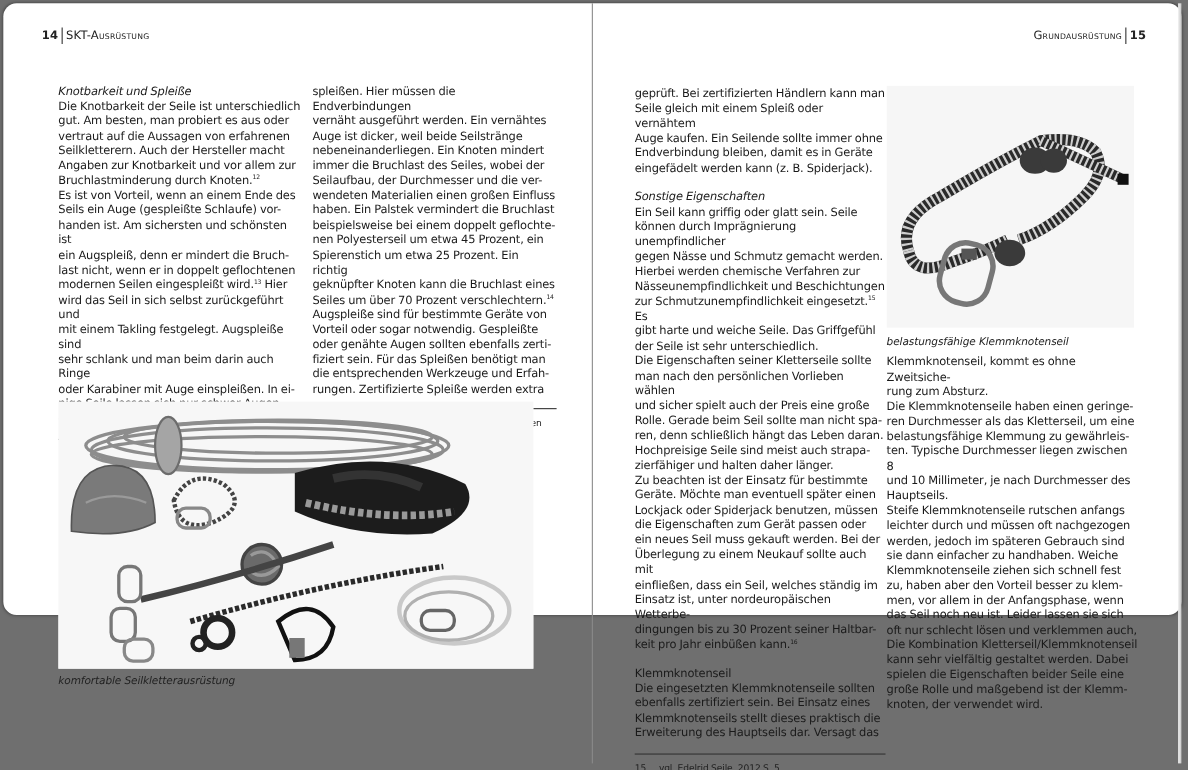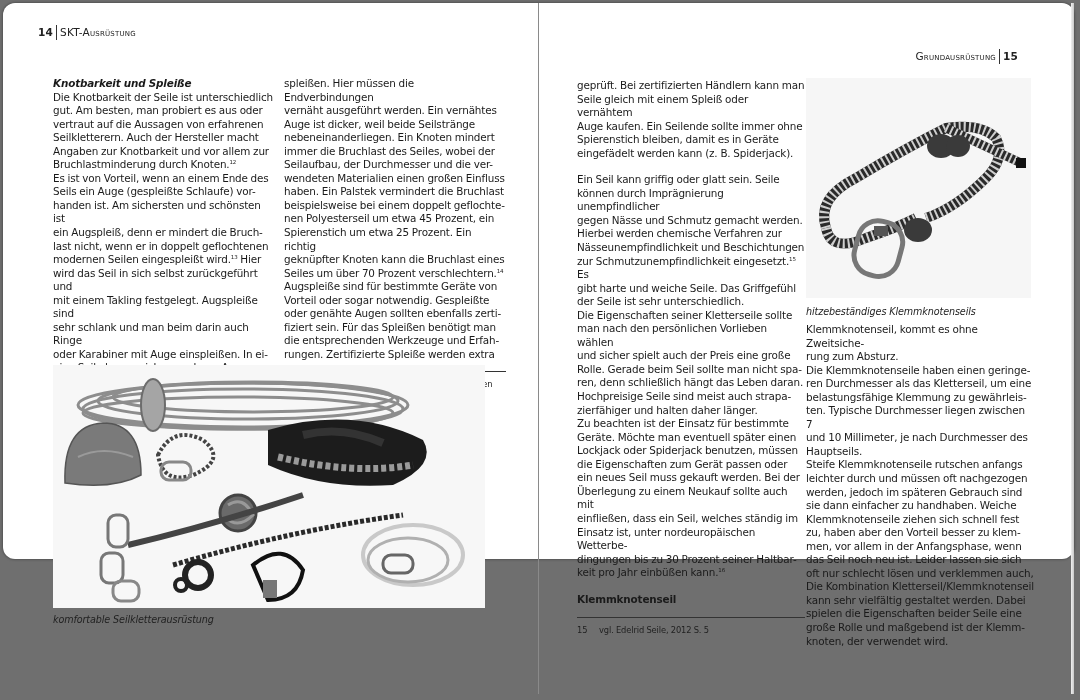--- a/index.html
+++ b/index.html
@@ -29,33 +29,33 @@
   .runhead {
     position: absolute; top: 22px;
     font-size: 10.5px; letter-spacing: 0.2px;
     display: flex; align-items: center; height: 14px;
     color: #222;
   }
   .runhead .num { font-weight: bold; font-size: 10.5px; }
   .runhead .bar { width: 1px; height: 15px; background: #333; margin: 0 3px; }
   .runhead .title { font-variant: small-caps; font-size: 10.5px; }
   .runhead-left { left: 35px; }
-  .runhead-right { right: 56px; margin-top: 24px; }
+  .runhead-right { right: 32px; }
 
   
   .col {
     position: absolute;
     font-size: 10.4px;
     line-height: 13.55px;
     letter-spacing: -0.15px;
     word-spacing: -0.3px;
   }
   .col p { white-space: pre-line; }
-  .sub-it { font-style: italic; font-weight: bold; }
-  .sub-b { font-weight: bold; }
+  .sub-it { font-style: italic; font-weight: normal; }
+  .sub-b { font-weight: normal; }
   .gap { height: 13px; }
   sup { font-size: 5.5px; vertical-align: 4px; line-height: 0; }
 
   .fn-rule { height: 1px; background: #333; margin: 0; }
   .fn {
     font-size: 8.3px; line-height: 10px; color: #222;
     margin-top: 7px; white-space: nowrap; letter-spacing: -0.1px;
   }
   .fn .fnum { display: inline-block; width: 22px; }
 
@@ -179,23 +179,24 @@
   <div class="runhead runhead-right">
     <span class="title">Grundausrüstung</span>
     <span class="bar"></span>
     <span class="num">15</span>
   </div>
 
   <div class="col" style="left:574px; top:76px; width:228px;">
     <p>geprüft. Bei zertifizierten Händlern kann man
 Seile gleich mit einem Spleiß oder vernähtem
 Auge kaufen. Ein Seilende sollte immer ohne
-Spierenstich bleiben, damit es in Geräte
+Endverbindung bleiben, damit es in Geräte
 eingefädelt werden kann (z. B. Spiderjack).</p>
     <div class="gap"></div>
+    <div class="sub-it">Sonstige Eigenschaften</div>
     <p><span>Ein Seil kann griffig oder glatt sein. Seile
 können durch Imprägnierung unempfindlicher
 gegen Nässe und Schmutz gemacht werden.
 Hierbei werden chemische Verfahren zur
 Nässeunempfindlichkeit und Beschichtungen
 zur Schmutzunempfindlichkeit eingesetzt.</span><sup>15</sup><span> Es
 gibt harte und weiche Seile. Das Griffgefühl
 der Seile ist sehr unterschiedlich.</span></p>
     <p>Die Eigenschaften seiner Kletterseile sollte
 man nach den persönlichen Vorlieben wählen
@@ -209,20 +210,24 @@
 Lockjack oder Spiderjack benutzen, müssen
 die Eigenschaften zum Gerät passen oder
 ein neues Seil muss gekauft werden. Bei der
 Überlegung zu einem Neukauf sollte auch mit
 einfließen, dass ein Seil, welches ständig im
 Einsatz ist, unter nordeuropäischen Wetterbe-
 dingungen bis zu 30 Prozent seiner Haltbar-
 keit pro Jahr einbüßen kann.</span><sup>16</sup></p>
     <div class="gap"></div>
     <div class="sub-b">Klemmknotenseil</div>
+    <p>Die eingesetzten Klemmknotenseile sollten
+ebenfalls zertifiziert sein. Bei Einsatz eines
+Klemmknotenseils stellt dieses praktisch die
+Erweiterung des Hauptseils dar. Versagt das</p>
     <div style="height:11px;"></div>
     <div class="fn-rule"></div>
     <div class="fn"><span class="fnum">15</span><span>vgl. Edelrid Seile, 2012 S. 5</span></div>
 
   </div>
 
   <div class="figure" style="left:803px; top:75px; width:225px; height:220px;">
     <svg width="225" height="220" viewBox="0 0 225 220">
       <rect width="225" height="220" fill="#f6f6f6"></rect>
       <path d="M20 150 Q10 120 50 100 Q100 70 140 50 Q175 45 190 60 Q200 80 180 100 Q150 130 120 140" fill="none" stroke="#2a2a2a" stroke-width="10"></path>
@@ -232,29 +237,29 @@
       <path d="M140 50 L215 85" stroke="#2a2a2a" stroke-width="9"></path>
       <path d="M140 50 L215 85" stroke="#cfcfcf" stroke-width="9" stroke-dasharray="2 3"></path>
       <ellipse cx="135" cy="68" rx="14" ry="12" fill="#3a3a3a"></ellipse>
       <ellipse cx="152" cy="68" rx="12" ry="11" fill="#3a3a3a"></ellipse>
       <rect x="210" y="80" width="10" height="10" fill="#111"></rect>
       <ellipse cx="112" cy="152" rx="14" ry="12" fill="#3a3a3a"></ellipse>
       <rect x="50" y="143" width="45" height="55" rx="20" fill="none" stroke="#777" stroke-width="5" transform="rotate(15 72 170)"></rect>
       <rect x="68" y="148" width="14" height="10" fill="#555"></rect>
     </svg>
   </div>
-  <div class="caption" style="left:803px; top:303px;">hitzebeständiges Klemmknotenseils</div>
+  <div class="caption" style="left:803px; top:303px;">belastungsfähige Klemmknotenseil</div>
 
   <div class="col" style="left:803px; top:320px; width:228px;">
     <p>Klemmknotenseil, kommt es ohne Zweitsiche-
 rung zum Absturz.</p>
     <p>Die Klemmknotenseile haben einen geringe-
 ren Durchmesser als das Kletterseil, um eine
 belastungsfähige Klemmung zu gewährleis-
-ten. Typische Durchmesser liegen zwischen 7
+ten. Typische Durchmesser liegen zwischen 8
 und 10 Millimeter, je nach Durchmesser des
 Hauptseils.</p>
     <p>Steife Klemmknotenseile rutschen anfangs
 leichter durch und müssen oft nachgezogen
 werden, jedoch im späteren Gebrauch sind
 sie dann einfacher zu handhaben. Weiche
 Klemmknotenseile ziehen sich schnell fest
 zu, haben aber den Vorteil besser zu klem-
 men, vor allem in der Anfangsphase, wenn
 das Seil noch neu ist. Leider lassen sie sich

